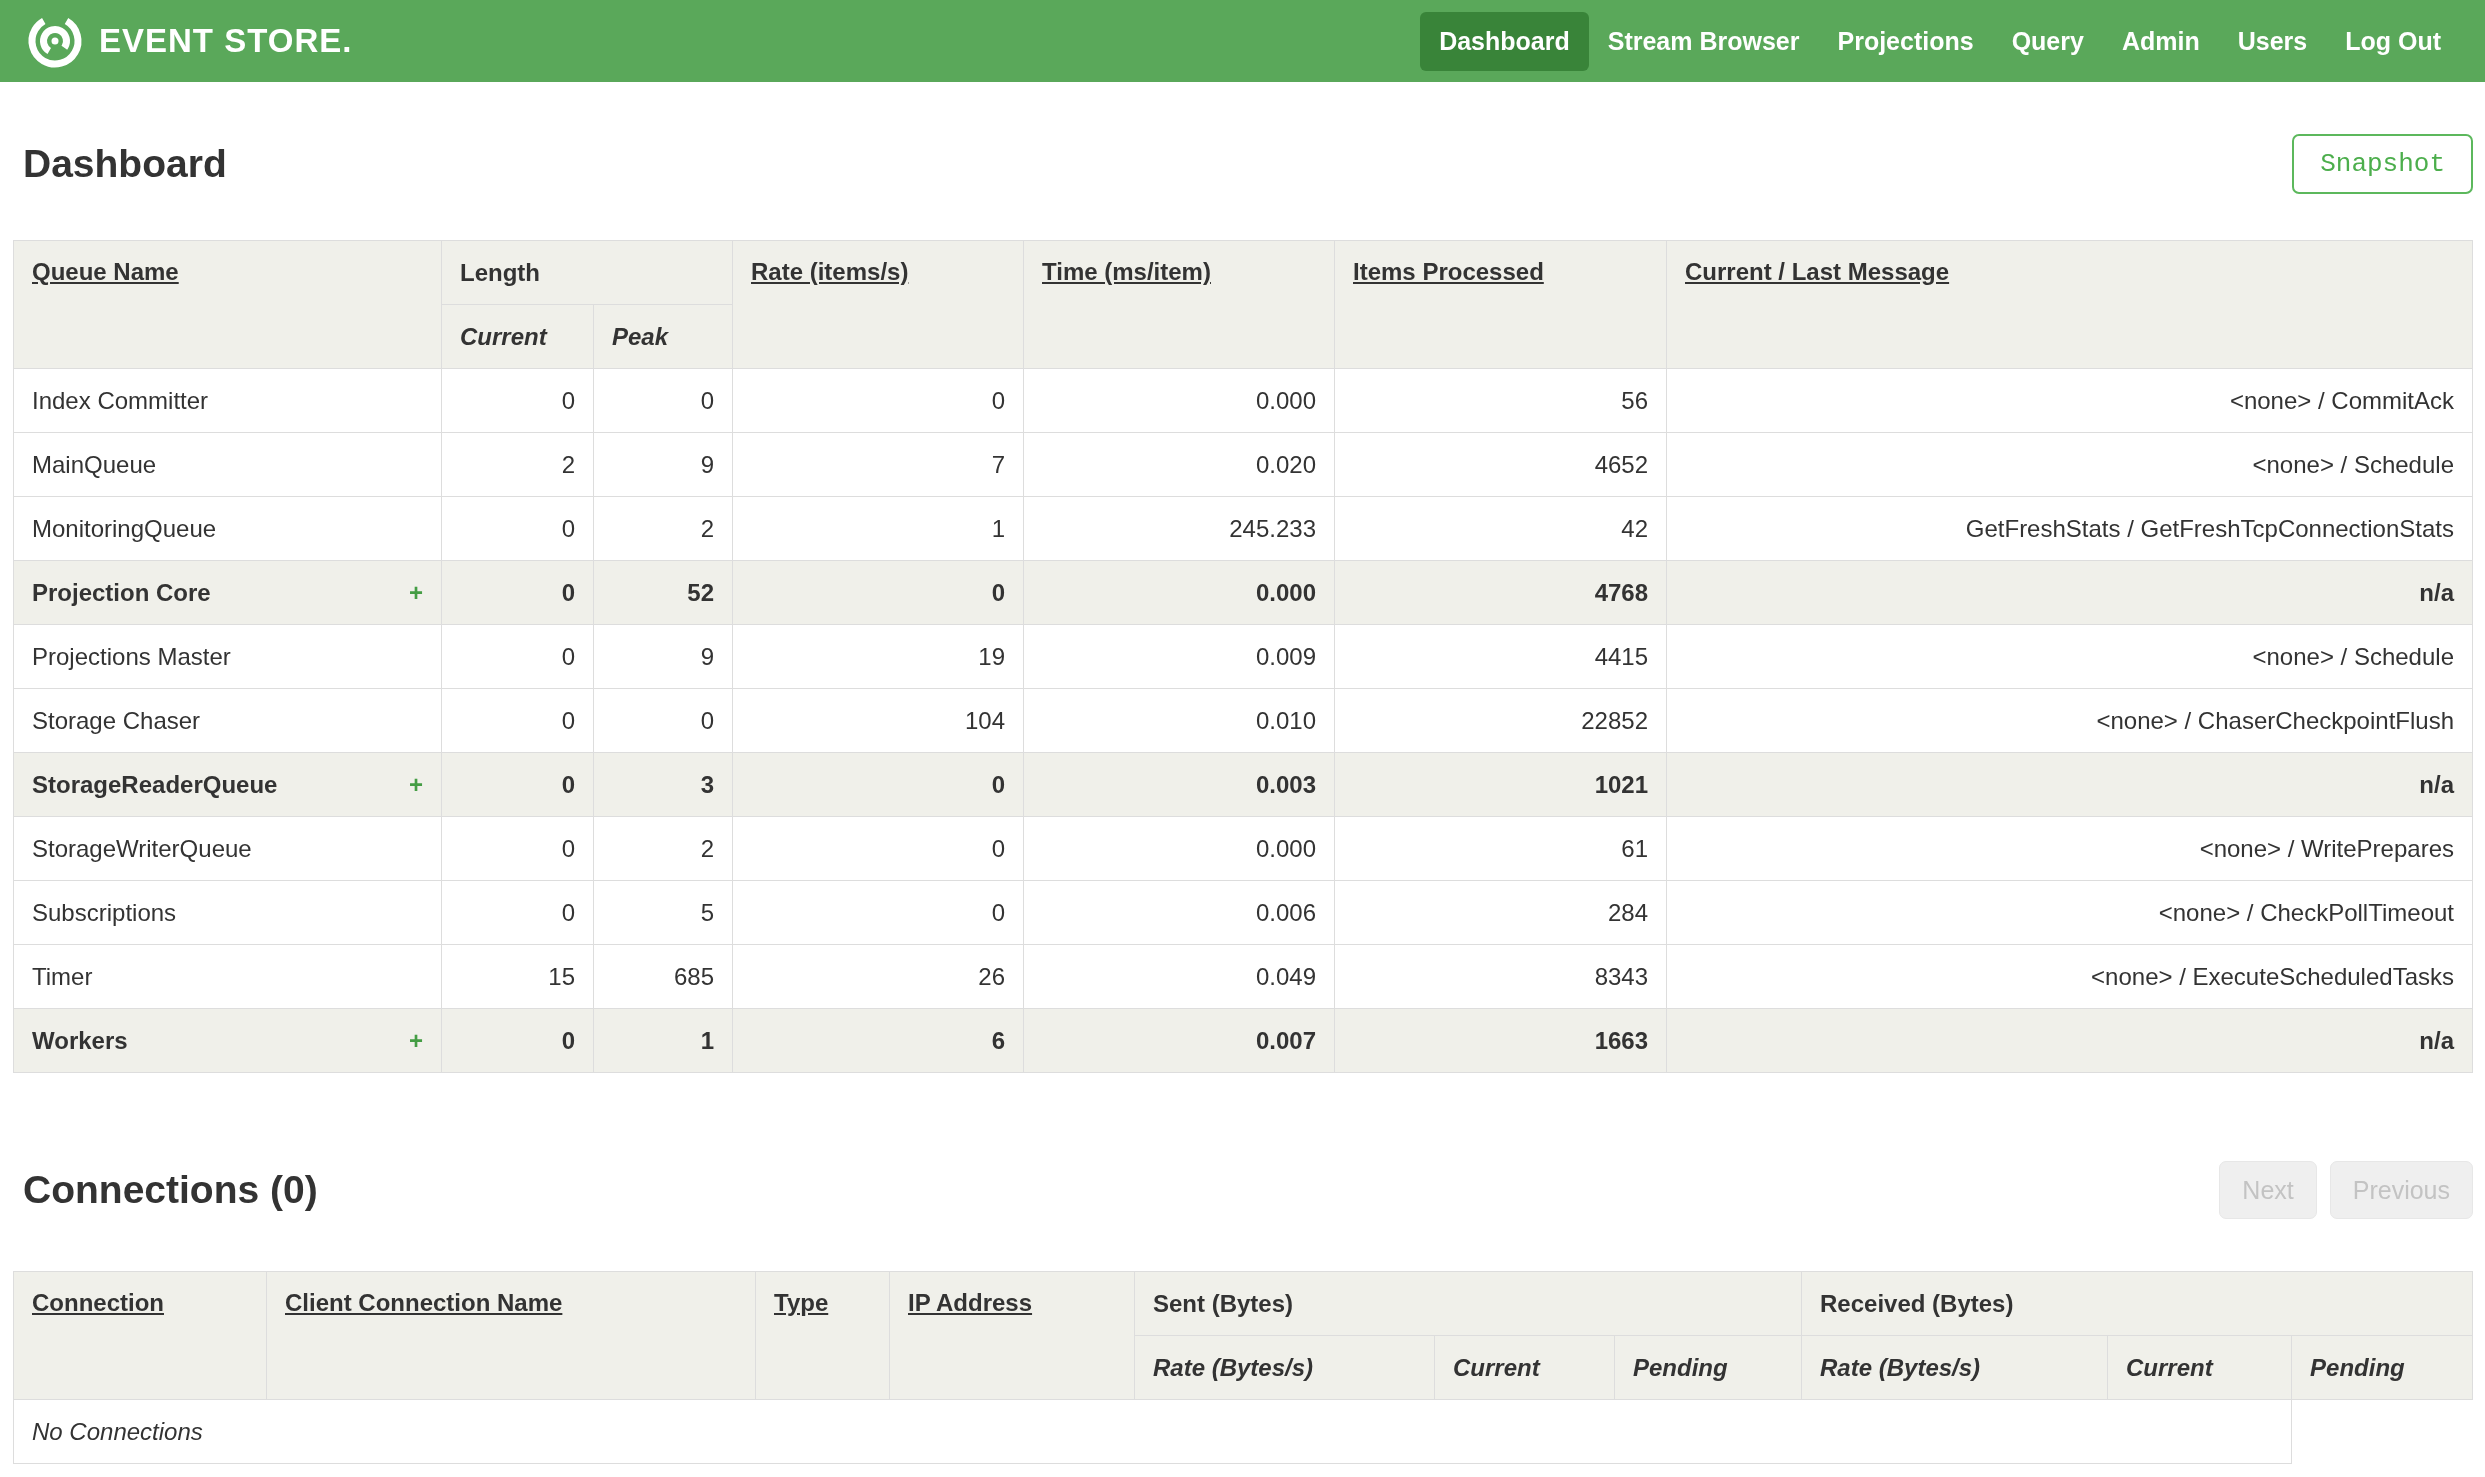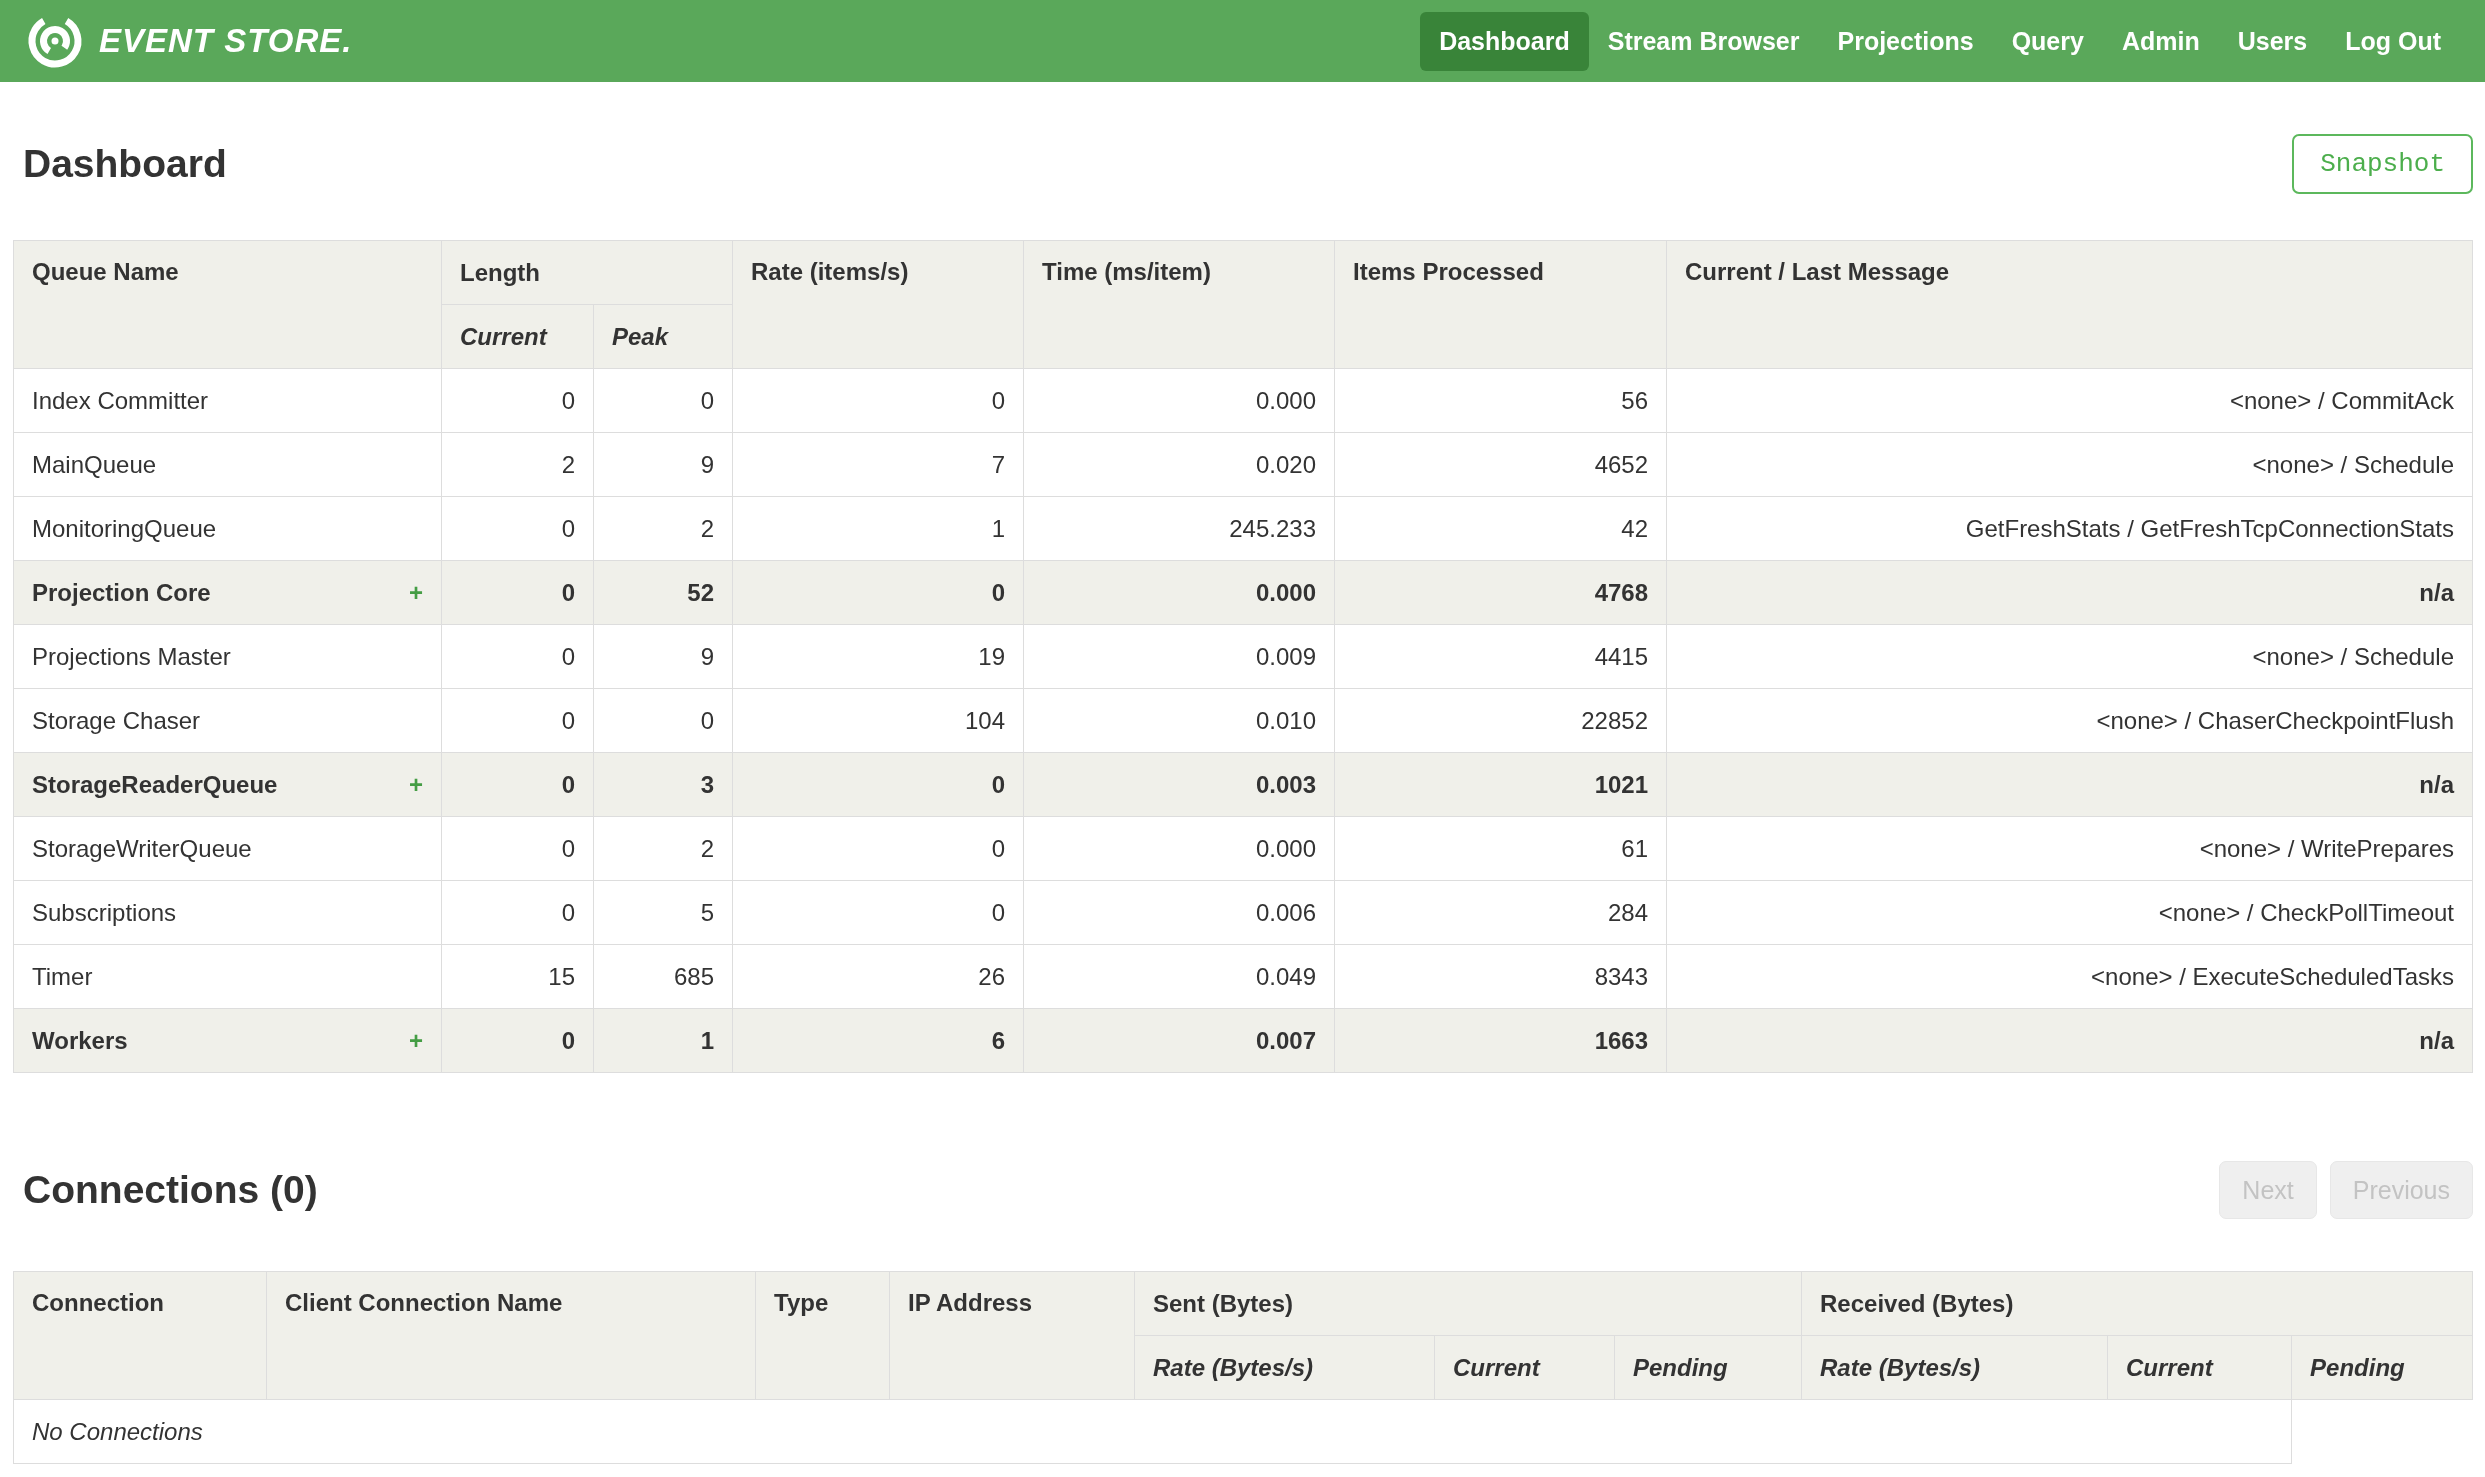--- a/index.html
+++ b/index.html
@@ -19,21 +19,20 @@
     display: flex;
     align-items: center;
     justify-content: space-between;
     padding: 0 26px;
   }
   .brand { display: flex; align-items: center; gap: 15px; cursor: pointer; }
   .brand-text {
     color: #ffffff;
     font-size: 33px;
     font-weight: bold;
-    font-style: italic;
     letter-spacing: 1px;
     white-space: nowrap;
   }
   .nav-items { display: flex; align-items: center; }
   .nav-item {
     color: #ffffff;
     font-size: 25px;
     font-weight: bold;
     line-height: 59px;
     padding: 0 19px;
@@ -78,21 +77,21 @@
     padding: 0 18px;
     height: 64px;
     overflow: hidden;
     white-space: nowrap;
   }
   thead th {
     background: #f0f0ea;
     font-weight: bold;
     text-align: left;
   }
-  .va-top { vertical-align: top; padding-top: 17px; }
+  .va-top { vertical-align: top; padding-top: 17px; text-decoration: underline; }
   .th-right { text-align: left; }
   .italic { font-style: italic; }
   td.num { text-align: right; }
   td.msg { text-align: right; }
   tr.group td { background: #f0f0ea; font-weight: bold; }
   .plus {
     float: right;
     color: #449d44;
     font-weight: bold;
     cursor: pointer;

